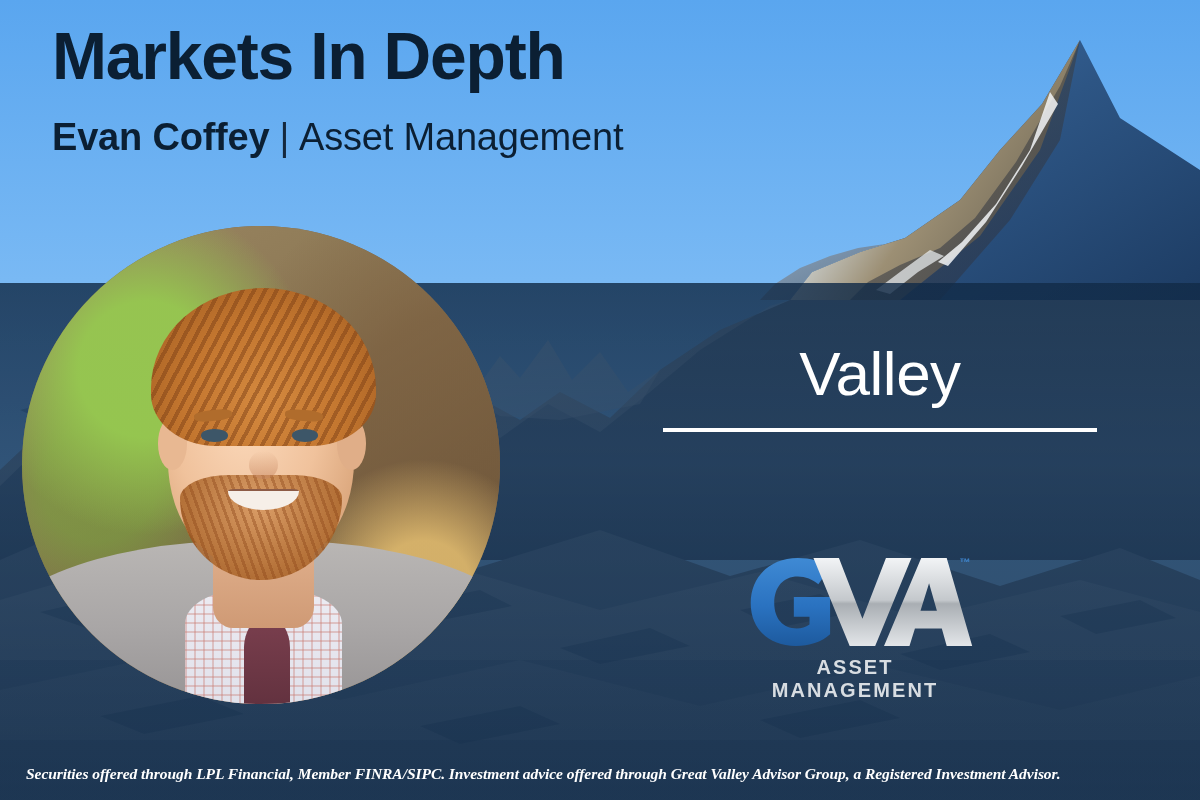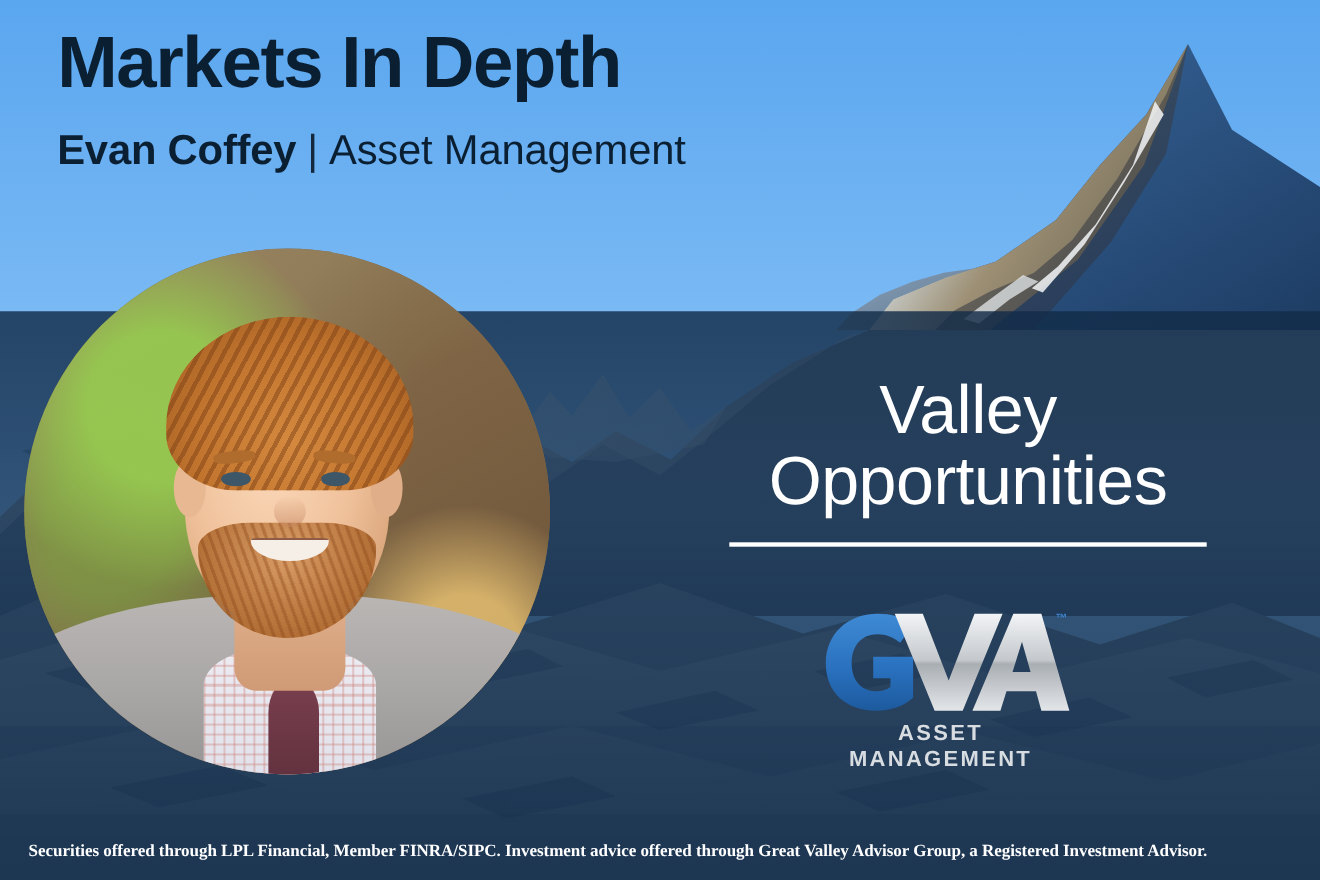--- a/index.html
+++ b/index.html
@@ -149,21 +149,21 @@
 
   
   #disclaimer-bar {
     position:absolute; left:0; bottom:0; width:1200px; height:52px; z-index:60;
     display:flex; align-items:center;
     background:linear-gradient(180deg,rgba(30,56,86,0.00) 0%,rgba(30,56,86,0.30) 100%);
   }
   #disclaimer {
     padding-left:26px; color:#ffffff;
     font-family:"Liberation Serif", serif;
-    font-weight:700; font-size:15.5px; white-space:nowrap;
+    font-style:italic; font-weight:700; font-size:15.5px; white-space:nowrap;
     letter-spacing:-0.05px;
   }
 </style>
 </head>
 <body>
 
 <div id="card">
 
   <div class="layer" id="sky"></div>
 
@@ -273,21 +273,20 @@
     <div class="brow-r"></div>
     <div class="eye-l"></div>
     <div class="eye-r"></div>
     <div class="nose"></div>
     <div class="smile"></div>
   </div>
 
   <div id="headline-block">
     <div id="headline">
       <span class="l1">Valley</span>
-      <span class="l2">Opportunities</span>
     </div>
     <div id="rule"></div>
   </div>
 
   <div id="logo">
     <svg id="logo-mark" viewBox="0 0 240 100">
       <defs>
         <linearGradient id="gLogoBlue" x1="0" y1="0" x2="0" y2="1">
           <stop offset="0%" stop-color="#3f8ad4"></stop>
           <stop offset="55%" stop-color="#2a72c0"></stop>

